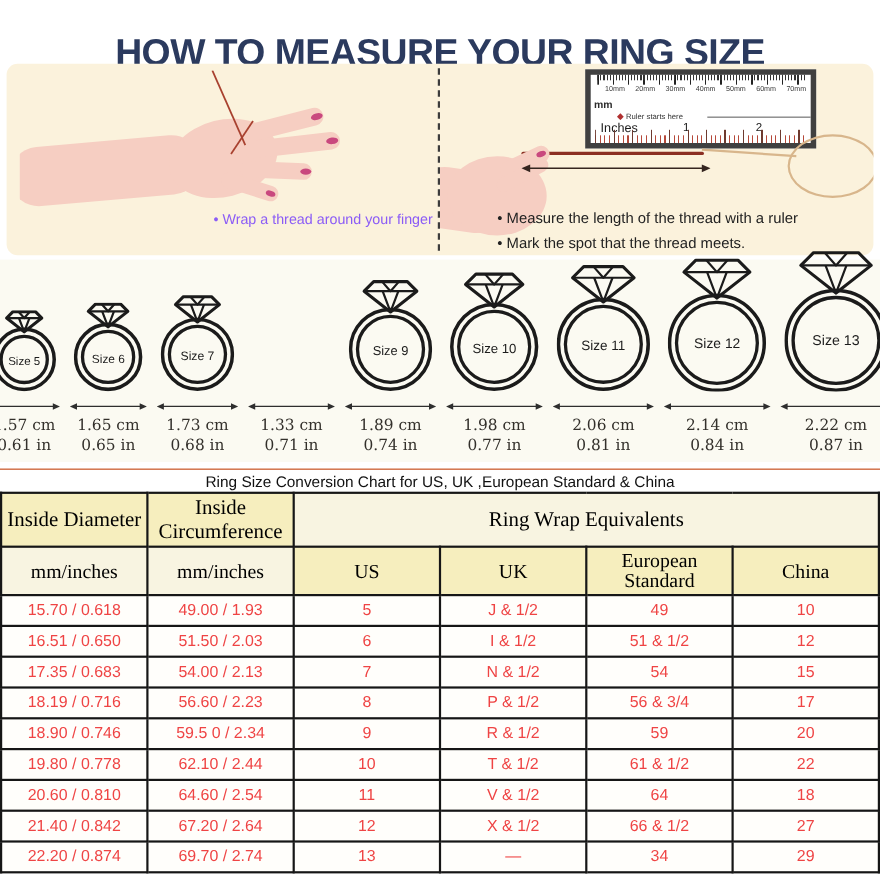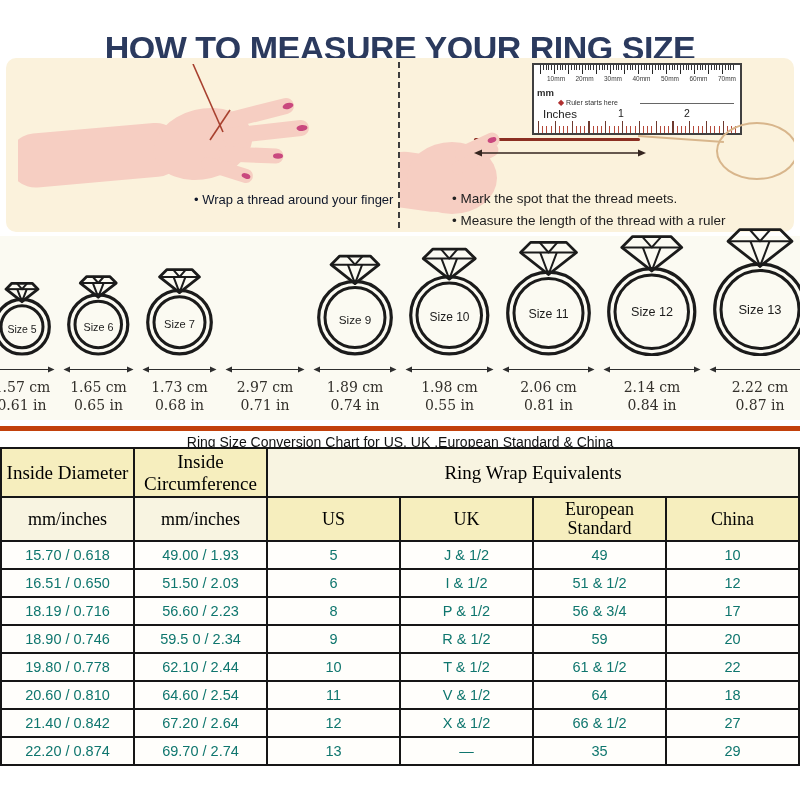--- a/index.html
+++ b/index.html
@@ -20,30 +20,30 @@
     background:var(--panel_bg);border-radius:10px;overflow:hidden;
   }
   .panel{position:absolute;top:0;bottom:0;}
   .panel-left{left:0;width:393px;}
   .panel-right{left:394px;width:394px;}
   .divider{
     position:absolute;left:392px;top:4px;bottom:4px;width:0;
     border-left:2px dashed #3c3c3c;
   }
   .step-caption{
-    position:absolute;font-size:13px;color:#0f172a;white-space:nowrap;
+    position:absolute;font-size:13px;color:#8b5cf6;white-space:nowrap;
   }
   .step-caption::before{content:"• ";}
   .caption-left{left:188px;top:134px;}
   .bullets{position:absolute;left:52px;top:130px;font-size:13.5px;color:#222;line-height:22px;}
   .bullets div::before{content:"• ";}
   
   .ruler{
     position:absolute;left:132px;top:5px;width:210px;height:72px;
-    background:#fff;border:2px solid #404040;box-sizing:border-box;
+    background:#fff;border:5px solid #404040;box-sizing:border-box;
   }
   .ticks-top-s{position:absolute;top:0;left:6px;right:4px;height:5px;
     background:repeating-linear-gradient(90deg,#333 0 1px,transparent 1px 2.8px);}
   .ticks-top-t{position:absolute;top:0;left:6px;right:4px;height:9px;
     background:repeating-linear-gradient(90deg,#222 0 1.1px,transparent 1.1px 14px);}
   .mm-labels{position:absolute;top:10px;left:13px;right:4px;display:flex;
     justify-content:space-between;font-size:6.5px;color:#3a3a3a;}
   .mm-unit{position:absolute;left:3px;top:22px;font-size:9.5px;font-weight:bold;color:#2c2c2c;}
   .starts-here{position:absolute;left:24px;top:33px;font-size:7px;color:#333;}
   .starts-diamond{color:#b03030;font-size:8px;}
@@ -75,34 +75,34 @@
   .ring{display:flex;flex-direction:column;align-items:center;}
   .ring-fig{position:relative;display:flex;align-items:flex-end;justify-content:center;}
   .ring-label{position:absolute;left:0;right:0;text-align:center;color:#1c1c1c;
     font-family:"Liberation Sans",sans-serif;}
   .ring-arrow{margin-top:9px;}
   .ring-cm,.ring-in{font-family:"DejaVu Serif",serif;font-size:14px;color:#33302b;line-height:18px;}
   .ring-cm{margin-top:4px;}
   
   .tbl-caption{
     position:absolute;top:426px;left:0;right:0;height:20px;background:#fff;
-    border-top:5px solid #c2410c;text-align:center;font-size:14px;color:#111;
+    border-top:1px solid #c2410c;text-align:center;font-size:14px;color:#111;
     padding-top:3px;
   }
   table.tbl{
     position:absolute;top:447px;left:0;width:800px;
     border-collapse:collapse;table-layout:fixed;
     font-family:"Liberation Serif",serif;
   }
   .tbl th,.tbl td{border:2px solid #161616;text-align:center;vertical-align:middle;padding:0;}
   .tbl thead tr.r1 th{height:47px;font-size:19px;font-weight:normal;}
   .tbl thead tr.r2 th{height:42px;font-size:18px;font-weight:normal;line-height:1.05;}
   .cell-yellow{background:var(--cell_yellow);}
   .cell-cream{background:var(--cell_cream);}
-  .tbl tbody td{height:26px;background:#fffefb;color:#0f766e;
+  .tbl tbody td{height:26px;background:#fffefb;color:#ef4444;
     font-family:"Liberation Sans",sans-serif;font-size:14.5px;}
 </style>
 </head>
 <body>
 
 <h1 class="page-title">HOW TO MEASURE YOUR RING SIZE</h1>
 
 <div class="panels">
 
   <div class="panel panel-left">
@@ -172,22 +172,22 @@
       <ellipse cx="92" cy="24" rx="4.5" ry="2.6" transform="rotate(-20 92 24)" style="fill:var(--nail)"></ellipse>
     </svg>
 
     <svg class="result-arrow" width="172" height="10" viewBox="0 0 172 10">
       <line x1="6" y1="5" x2="166" y2="5" stroke="#35251f" stroke-width="1.4"></line>
       <polygon points="0,5 8,1.5 8,8.5" fill="#35251f"></polygon>
       <polygon points="172,5 164,1.5 164,8.5" fill="#35251f"></polygon>
     </svg>
 
     <div class="bullets">
+      <div>Measure the length of the thread with a ruler</div>
       <div>Mark the spot that the thread meets.</div>
-      <div>Measure the length of the thread with a ruler</div>
     </div>
   </div>
 </div>
 
 <div class="rings">
     <div class="ring">
       <div class="ring-fig" style="height:132px;width:58px">
         <svg width="58" height="74" viewBox="0 0 58 74">
           <g transform="translate(12,0) scale(0.34)" fill="none" stroke="#1b1b1b" stroke-linejoin="round">
             <polygon points="50,58 3,21 20,4 80,4 97,21" stroke-width="2.8" vector-effect="non-scaling-stroke"></polygon>
@@ -251,21 +251,21 @@
       </svg>
       <div class="ring-cm">1.73 cm</div>
       <div class="ring-in">0.68 in</div>
     </div>
     <div class="ring">
       <svg class="ring-arrow" width="80" height="9" viewBox="0 0 80 9">
         <line x1="5" y1="4.5" x2="75" y2="4.5" stroke="#2e2e2e" stroke-width="1.2"></line>
         <polygon points="0.5,4.5 7,1.5 7,7.5" fill="#2e2e2e"></polygon>
         <polygon points="79.5,4.5 73,1.5 73,7.5" fill="#2e2e2e"></polygon>
       </svg>
-      <div class="ring-cm">2.97 cm</div>
+      <div class="ring-cm">1.33 cm</div>
       <div class="ring-in">0.71 in</div>
     </div>
     <div class="ring">
       <div class="ring-fig" style="height:132px;width:76px">
         <svg width="76" height="102" viewBox="0 0 76 102">
           <g transform="translate(12.5,0) scale(0.51)" fill="none" stroke="#1b1b1b" stroke-linejoin="round">
             <polygon points="50,58 3,21 20,4 80,4 97,21" stroke-width="2.8" vector-effect="non-scaling-stroke"></polygon>
             <line x1="3" y1="21" x2="97" y2="21" stroke-width="2" vector-effect="non-scaling-stroke"></line>
             <polyline points="35,4 50,21 65,4" stroke-width="2" vector-effect="non-scaling-stroke"></polyline>
             <polyline points="36,21 50,58 64,21" stroke-width="2" vector-effect="non-scaling-stroke"></polyline>
@@ -296,21 +296,21 @@
           <circle cx="40.25" cy="68.295" r="32.25" fill="none" stroke="#1b1b1b" stroke-width="3"></circle>
         </svg>
         <span class="ring-label" style="bottom:32px;font-size:12.0px">Size 10</span>
       </div>
       <svg class="ring-arrow" width="89" height="9" viewBox="0 0 89 9">
         <line x1="5" y1="4.5" x2="84" y2="4.5" stroke="#2e2e2e" stroke-width="1.2"></line>
         <polygon points="0.5,4.5 7,1.5 7,7.5" fill="#2e2e2e"></polygon>
         <polygon points="88.5,4.5 82,1.5 82,7.5" fill="#2e2e2e"></polygon>
       </svg>
       <div class="ring-cm">1.98 cm</div>
-      <div class="ring-in">0.55 in</div>
+      <div class="ring-in">0.77 in</div>
     </div>
     <div class="ring">
       <div class="ring-fig" style="height:132px;width:85px">
         <svg width="85" height="116" viewBox="0 0 85 116">
           <g transform="translate(12.75,0) scale(0.595)" fill="none" stroke="#1b1b1b" stroke-linejoin="round">
             <polygon points="50,58 3,21 20,4 80,4 97,21" stroke-width="2.8" vector-effect="non-scaling-stroke"></polygon>
             <line x1="3" y1="21" x2="97" y2="21" stroke-width="2" vector-effect="non-scaling-stroke"></line>
             <polyline points="35,4 50,21 65,4" stroke-width="2" vector-effect="non-scaling-stroke"></polyline>
             <polyline points="36,21 50,58 64,21" stroke-width="2" vector-effect="non-scaling-stroke"></polyline>
           </g>
@@ -402,20 +402,28 @@
       </tr>
       <tr>
         <td>16.51 / 0.650</td>
         <td>51.50 / 2.03</td>
         <td>6</td>
         <td>I &amp; 1/2</td>
         <td>51 &amp; 1/2</td>
         <td>12</td>
       </tr>
       <tr>
+        <td>17.35 / 0.683</td>
+        <td>54.00 / 2.13</td>
+        <td>7</td>
+        <td>N &amp; 1/2</td>
+        <td>54</td>
+        <td>15</td>
+      </tr>
+      <tr>
         <td>18.19 / 0.716</td>
         <td>56.60 / 2.23</td>
         <td>8</td>
         <td>P &amp; 1/2</td>
         <td>56 &amp; 3/4</td>
         <td>17</td>
       </tr>
       <tr>
         <td>18.90 / 0.746</td>
         <td>59.5 0 / 2.34</td>
@@ -446,17 +454,17 @@
         <td>12</td>
         <td>X &amp; 1/2</td>
         <td>66 &amp; 1/2</td>
         <td>27</td>
       </tr>
       <tr>
         <td>22.20 / 0.874</td>
         <td>69.70 / 2.74</td>
         <td>13</td>
         <td>—</td>
-        <td>35</td>
+        <td>34</td>
         <td>29</td>
       </tr>
     </tbody>
 </table>
 
 </body></html>

